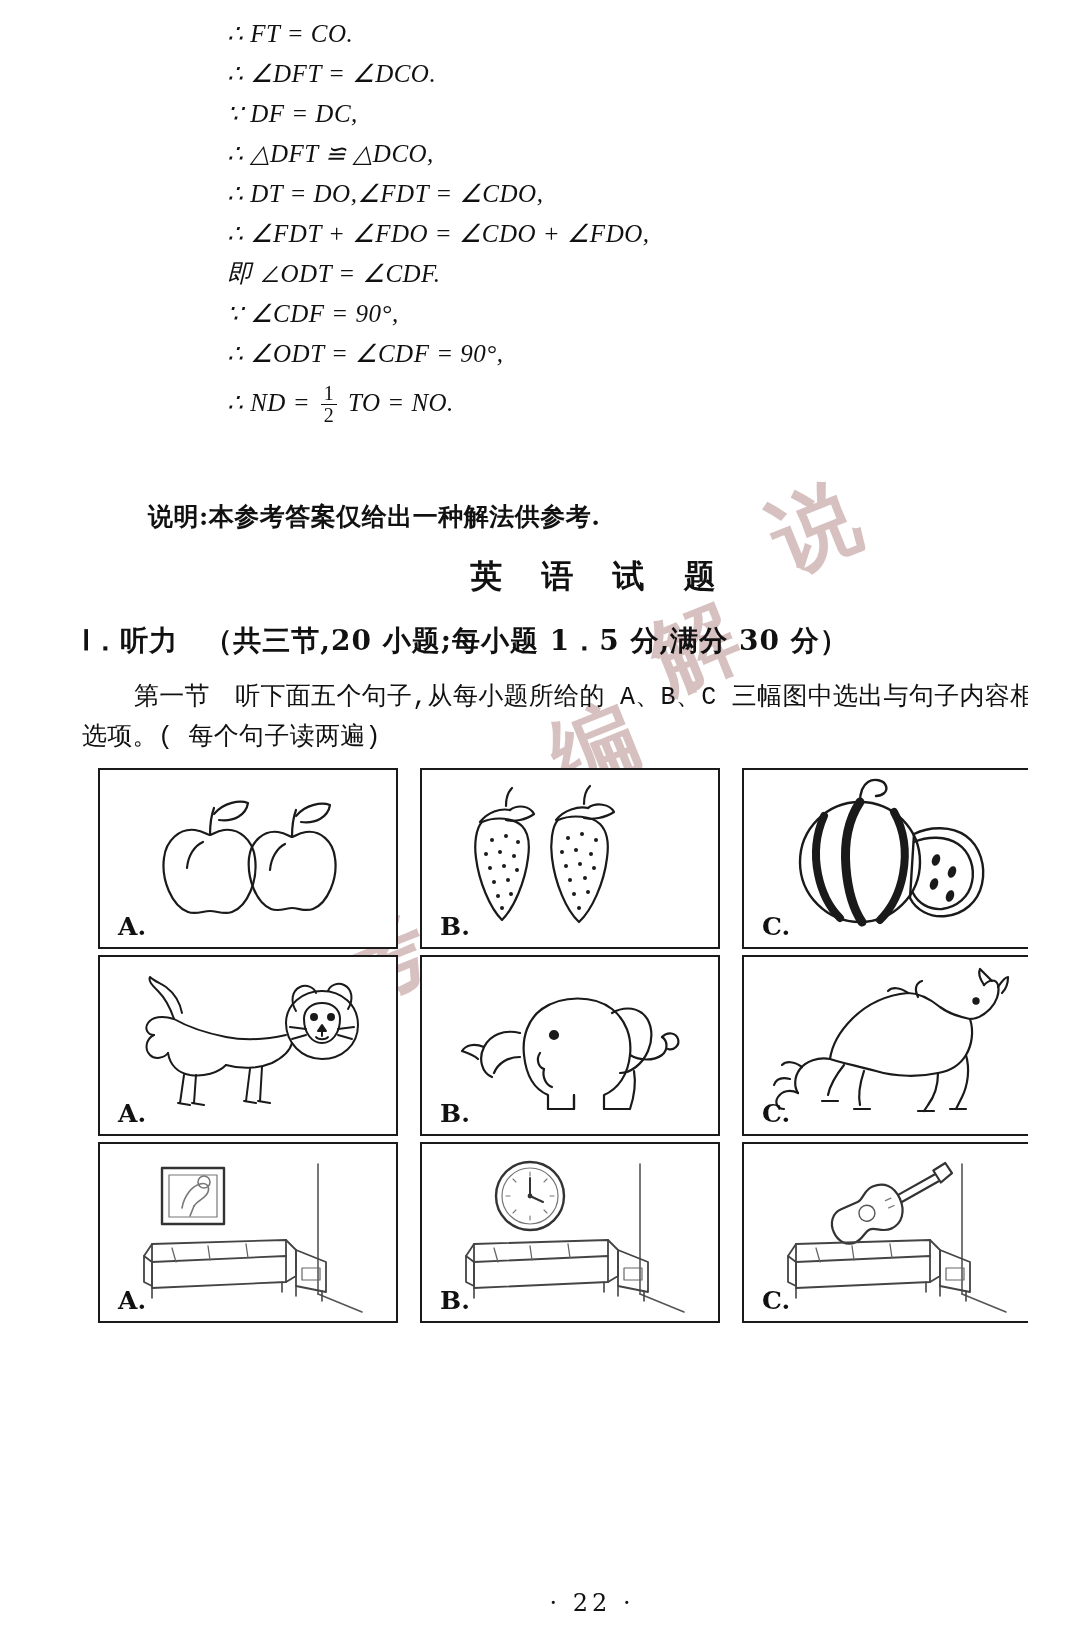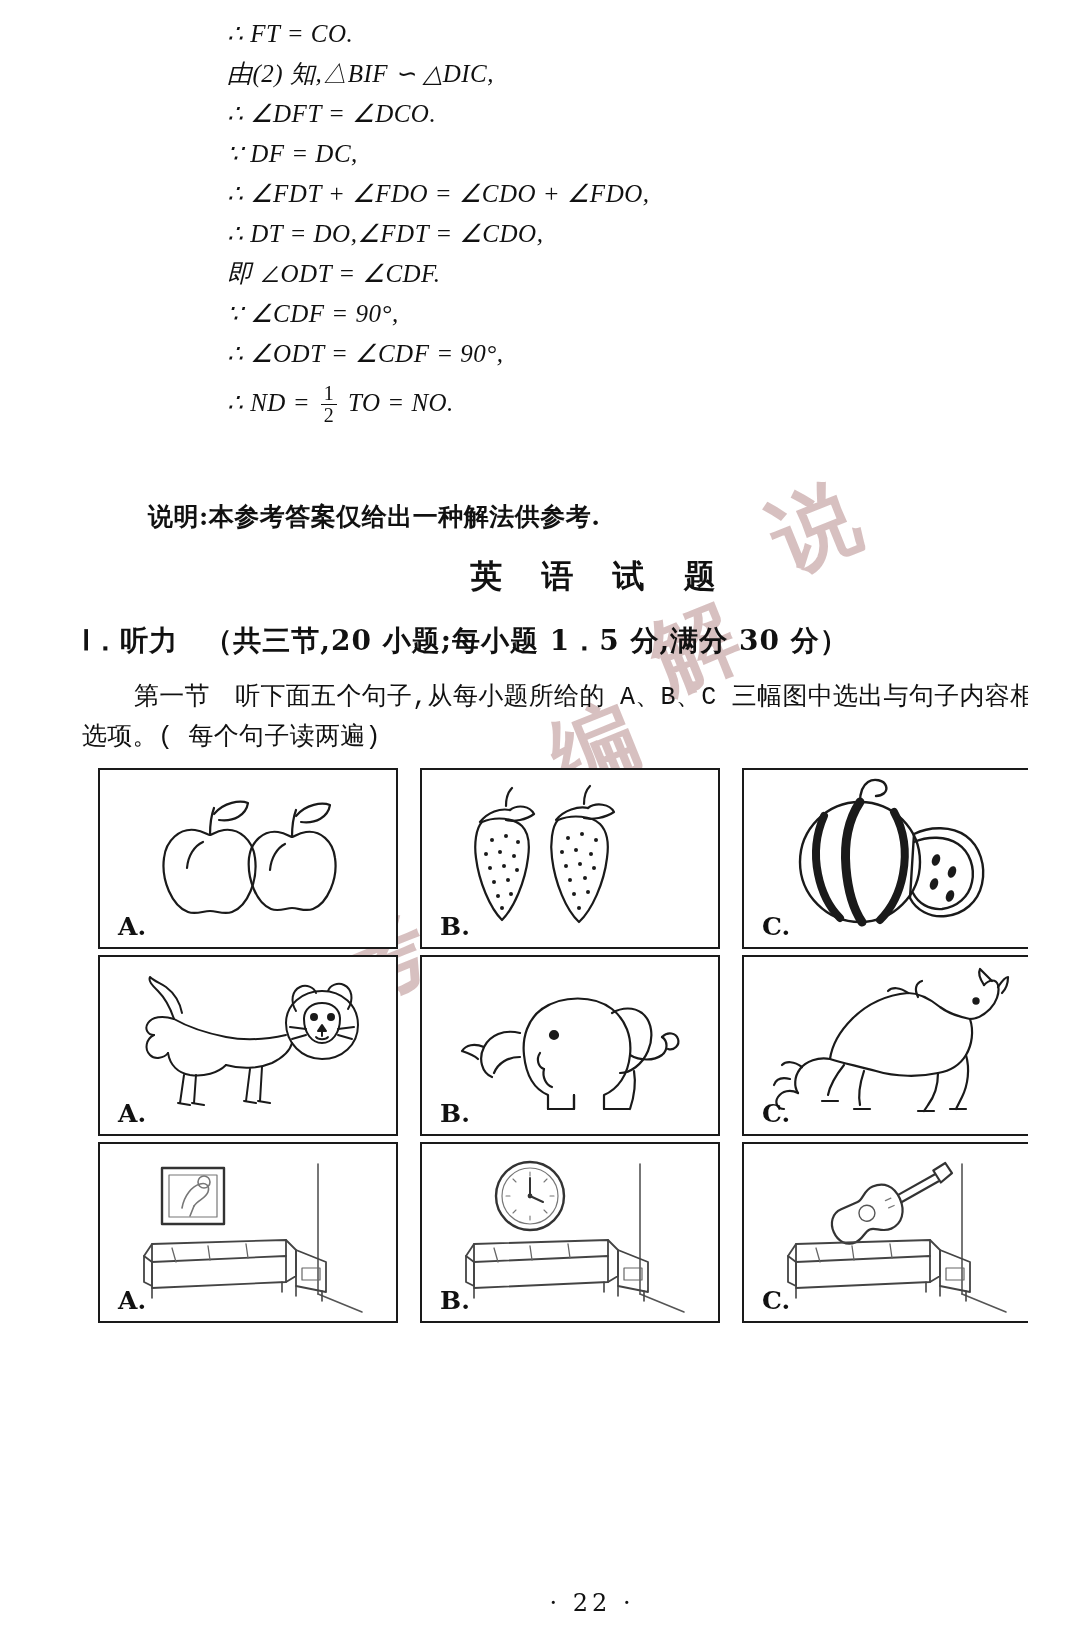--- a/index.html
+++ b/index.html
@@ -156,25 +156,25 @@
   .wm4 { left: 400px; top: 790px; font-size: 86px; transform: rotate(-22deg); }
   .wm5 { left: 290px; top: 900px; font-size: 86px; transform: rotate(-22deg); }
 </style>
 </head>
 <body>
 
 <div class="page">
 
   <div class="proof">
     <div class="proof-line">∴ FT = CO.</div>
-    <div class="proof-line">由(2) 知,△BIF ∽ △DIC,</div>
     <div class="proof-line">∴ ∠DFT = ∠DCO.</div>
     <div class="proof-line">∵ DF = DC,</div>
+    <div class="proof-line">∴ △DFT ≌ △DCO,</div>
+    <div class="proof-line">∴ DT = DO,∠FDT = ∠CDO,</div>
     <div class="proof-line">∴ ∠FDT + ∠FDO = ∠CDO + ∠FDO,</div>
-    <div class="proof-line">∴ DT = DO,∠FDT = ∠CDO,</div>
     <div class="proof-line">即 ∠ODT = ∠CDF.</div>
     <div class="proof-line">∵ ∠CDF = 90°,</div>
     <div class="proof-line">∴ ∠ODT = ∠CDF = 90°,</div>
     <div class="proof-line" style="line-height:58px;">
       <span>∴ ND =</span>
       <span class="frac">
         <span class="num">1</span>
         <span class="den">2</span>
       </span>
       <span>TO = NO.</span>

